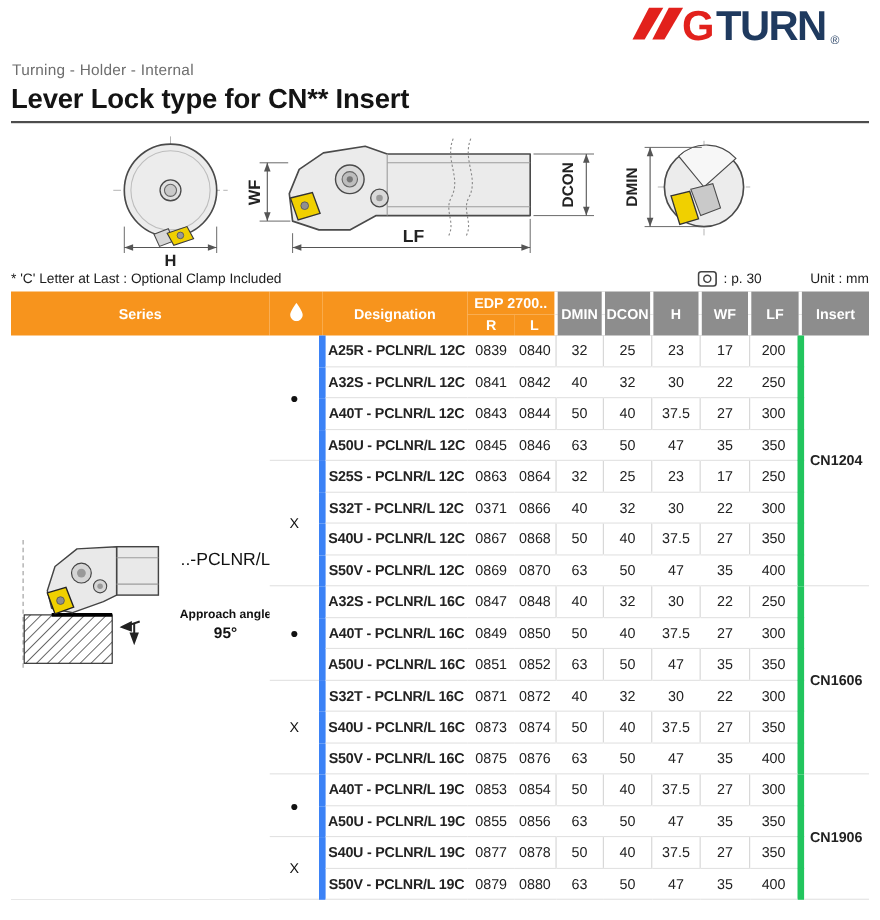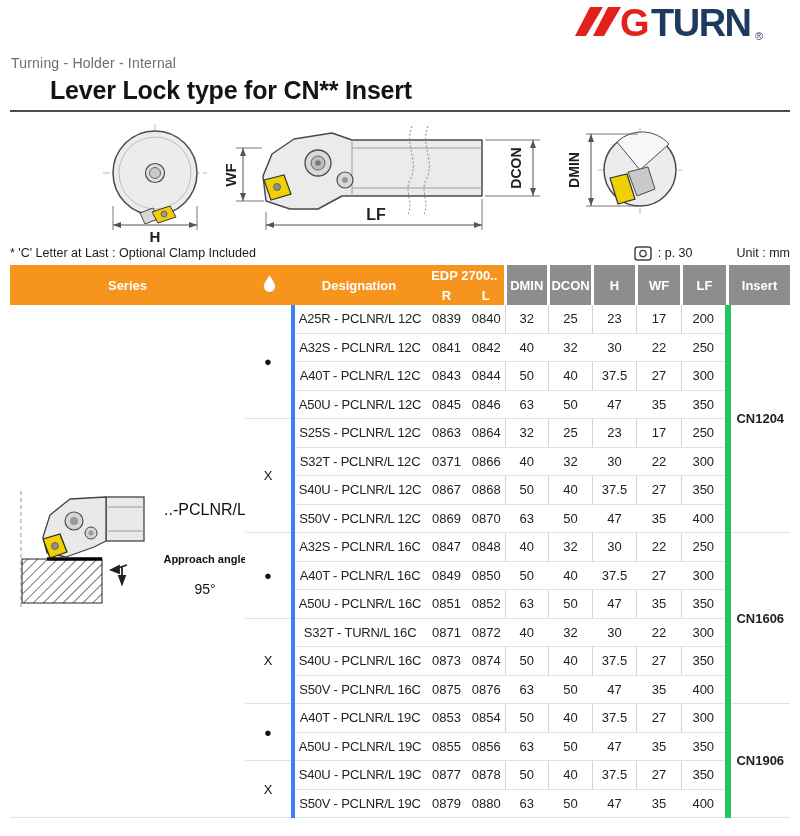--- a/index.html
+++ b/index.html
@@ -6,21 +6,21 @@
   body {
     width:800px; height:836px; position:relative; overflow:hidden;
     background:#fff; color:#222;
     font-family:"Liberation Sans", sans-serif;
   }
   .abs { position:absolute; }
 
   
   #logo { right:8px; top:3px; }
   #breadcrumb { left:11px; top:55px; font-size:14px; color:#6e6e6e; letter-spacing:0.2px; }
-  #title { left:10px; top:76px; font-size:25px; font-weight:bold; color:#141414; letter-spacing:-0.2px;margin-left:40px; }
+  #title { left:10px; top:76px; font-size:25px; font-weight:bold; color:#141414; letter-spacing:-0.2px; }
   #rule { left:10px; right:10px; top:110px; height:2px; background:#4d4d4d; }
 
   #diagram { left:0; top:118px; }
 
   #note-row { left:10px; right:10px; top:243px; height:20px; display:flex; justify-content:space-between; align-items:center; font-size:12.5px; color:#1c1c1c; }
   #note-right { display:flex; align-items:center; gap:6px; }
   #page-ref-text { margin-right:38px; }
   #unit-label { color:#1c1c1c; }
 
   
@@ -30,21 +30,21 @@
   th.gray   { background:#8D8D8D; border-left:3px solid #fff; font-size:12.5px; }
   #hdr-r1 { height:21px; }
   #hdr-r2 { height:19px; }
   th.edp-sub { font-size:12px; }
 
   #catalog tbody tr { height:27.5px; }
   #catalog tbody td {
     padding:0; height:27.5px; font-size:13px; text-align:center;
     border-bottom:1px solid #e2e2e2; background:#fff; overflow:hidden; white-space:nowrap;
   }
-  td.desig { text-align:left; padding-left:5px; font-weight:normal; font-size:12px; letter-spacing:-0.2px; border-left:4px solid #3b82f6; }
+  td.desig { text-align:left; padding-left:5px; font-weight:bold; font-size:12px; letter-spacing:-0.2px; border-left:6px solid #3b82f6; }
   td.edp   { font-weight:normal; font-size:12.5px; }
   td.num   { border-left:1px solid #d4d4d4; font-size:13px; }
   tr.alt td.band { background:#FBF1E2; }
   tr.alt td.num  { background:#E9ECED; border-left-color:#fff; }
 
   td.cool { font-size:13px; color:#111; background:#fff; }
   td.cool.x { font-size:15px; }
   td.cool.sub { border-bottom:1px solid #999; }
   td.cool.grp { border-bottom:2px solid #8a8a8a; }
 
@@ -52,21 +52,21 @@
   td.insert-cell.grp { border-bottom:2px solid #8a8a8a; }
 
   tr.sub-end td { border-bottom:1px solid #999; }
   tr.grp-end td { border-bottom:2px solid #8a8a8a; }
 
   td.series-cell { position:relative; background:#fff; border-bottom:none; }
   #series-art { position:absolute; left:4px; top:178px; }
   #series-labels { position:absolute; left:140px; top:196px; width:110px; text-align:center; }
   #series-name { font-weight:normal; font-size:16px; color:#111; }
   #approach-label { margin-top:34px; font-size:11px; color:#111;font-weight:bold; }
-  #approach-value { margin-top:16px; font-size:14px; color:#111; }
+  #approach-value { margin-top:2px; font-size:14px; color:#111;font-weight:bold; }
 </style>
 </head>
 <body>
 
 <svg id="logo" class="abs" width="218" height="42" viewBox="0 0 218 42">
   <polygon points="16,4 29,4 12,33 1,33" fill="#E2211C"></polygon>
   <polygon points="34,4 47,4 30,33 19,33" fill="#E2211C"></polygon>
   <text x="46" y="33" font-size="38" font-weight="bold" fill="#E2211C" font-family="Liberation Sans, sans-serif">G</text>
   <text x="77" y="33" font-size="38" font-weight="bold" letter-spacing="-1.5" fill="#1F3A5F" font-family="Liberation Sans, sans-serif">TURN</text>
   <text x="181" y="37" font-size="11" fill="#1F3A5F" font-family="Liberation Sans, sans-serif">®</text>
@@ -345,21 +345,21 @@
       <td class="edp band">0852</td>
       <td class="num">63</td>
       <td class="num">50</td>
       <td class="num">47</td>
       <td class="num">35</td>
       <td class="num">350</td>
     </tr>
 
     <tr class="alt">
       <td class="cool x grp" rowspan="3">X</td>
-      <td class="desig band">S32T - TURN/L 16C</td>
+      <td class="desig band">S32T - PCLNR/L 16C</td>
       <td class="edp band">0871</td>
       <td class="edp band">0872</td>
       <td class="num">40</td>
       <td class="num">32</td>
       <td class="num">30</td>
       <td class="num">22</td>
       <td class="num">300</td>
     </tr>
     <tr>
       <td class="desig band">S40U - PCLNR/L 16C</td>

